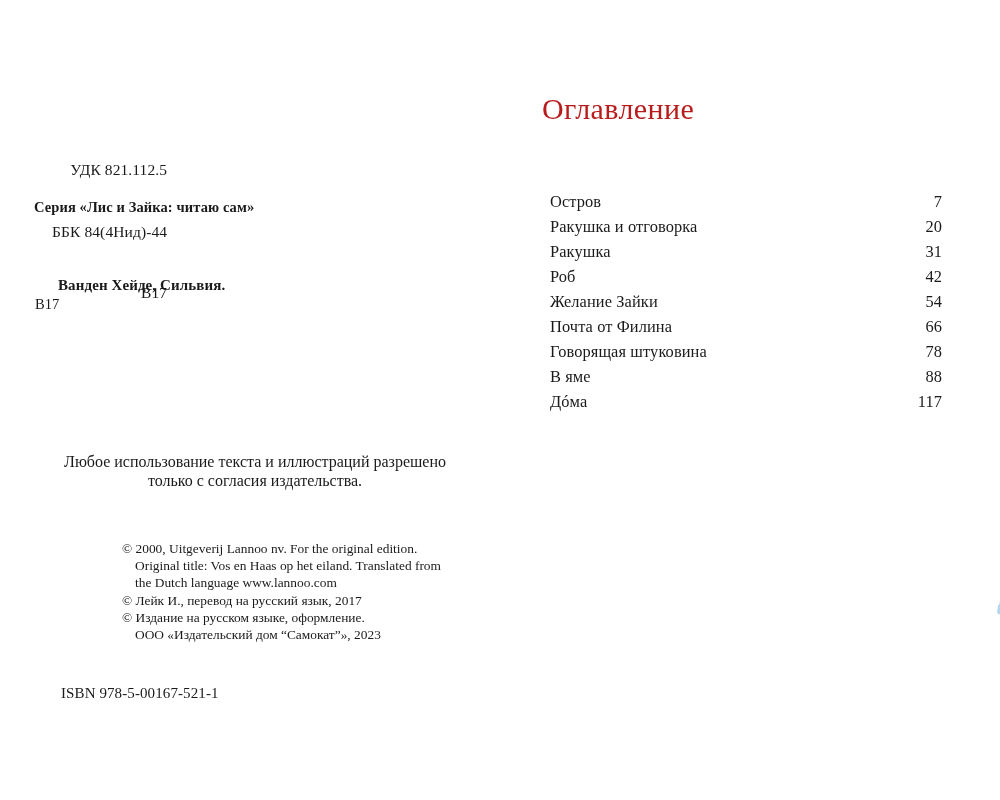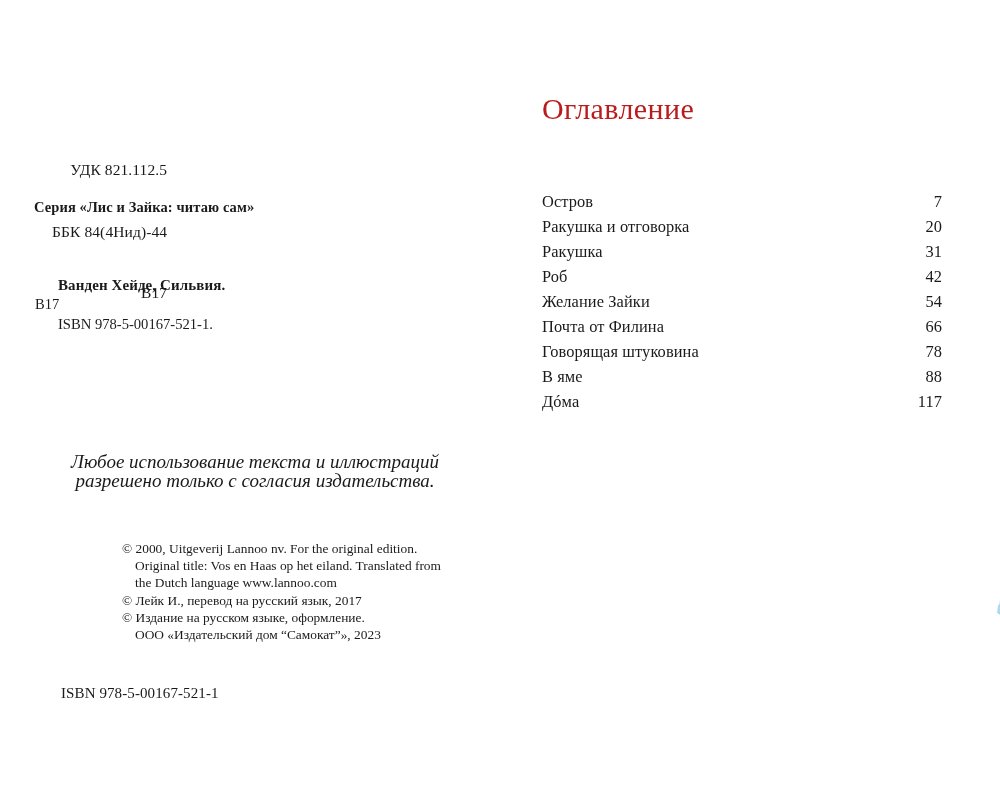--- a/index.html
+++ b/index.html
@@ -75,22 +75,21 @@
   }
   .biblio-block .lead { display: inline-block; width: 42px; }
   .biblio-block .isbn { display: block; text-align: left; }
 
   .permission-note {
     position: absolute;
     left: 60px;
     top: 452px;
     width: 390px;
     text-align: center;
-    font-style: italic;
-    font-size: 19px;
+    font-size: 16px;
     line-height: 19px;
   }
 
   .copyright-block {
     position: absolute;
     left: 122px;
     top: 540px;
     font-size: 13.4px;
     line-height: 17.2px;
   }
@@ -122,20 +121,21 @@
     top: 192px;
     width: 400px;
   }
   .toc-row {
     display: flex;
     align-items: baseline;
     justify-content: space-between;
     height: 25px;
     font-size: 16.4px;
     letter-spacing: 0.1px;
+    margin-left: 8px;
   }
   .toc-label { white-space: nowrap; }
   .toc-page  { white-space: nowrap; text-align: right; }
 
   
   .illustration {
     position: absolute;
     left: 470px;
     top: 495px;
     width: 500px;
@@ -157,21 +157,20 @@
     </div>
 
     <div class="series-line">Серия «Лис и Зайка: читаю сам»</div>
 
     <div class="author-line">Ванден Хейде, Сильвия.</div>
 
     <div class="biblio-marker">В17</div>
 
     <div class="biblio-block">
       <span class="lead"></span>
-      <span class="isbn">ISBN 978-5-00167-521-1.</span>
     </div>
 
     <div class="permission-note">Любое использование текста и иллюстраций разрешено только с согласия издательства.</div>
 
     <div class="copyright-block">
       <span class="c-line">© 2000, Uitgeverij Lannoo nv. For the original edition.</span>
       <span class="c-line sub">Original title: Vos en Haas op het eiland. Translated from</span>
       <span class="c-line sub">the Dutch language  www.lannoo.com</span>
       <span class="c-line">© Лейк И., перевод на русский язык, 2017</span>
       <span class="c-line">© Издание на русском языке, оформление.</span>

